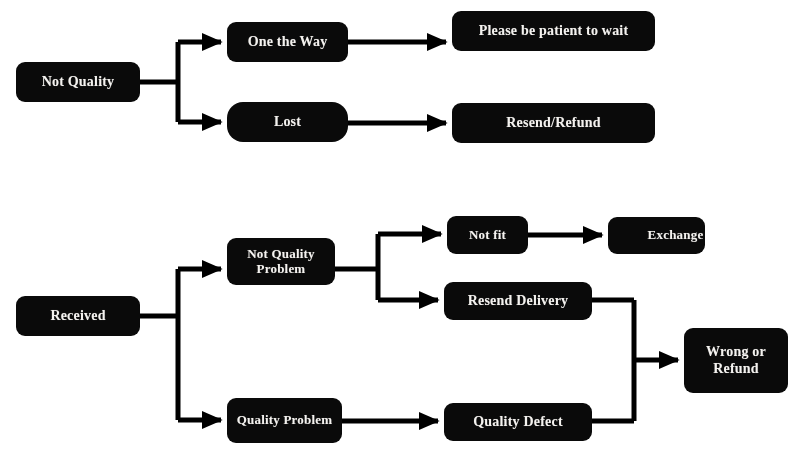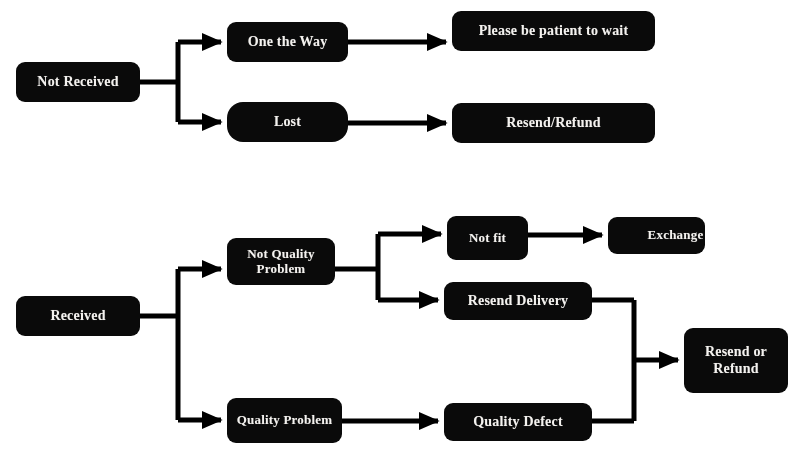--- a/index.html
+++ b/index.html
@@ -85,39 +85,39 @@
     <path d="M 528 235 L 602 235" stroke="#000000" stroke-width="5" fill="none" marker-end="url(#arrow)"></path>
 
     <path d="M 335 421 L 438 421" stroke="#000000" stroke-width="5" fill="none" marker-end="url(#arrow)"></path>
 
     <path d="M 592 300 L 634 300" stroke="#000000" stroke-width="5" fill="none"></path>
     <path d="M 592 421 L 634 421" stroke="#000000" stroke-width="5" fill="none"></path>
     <path d="M 634 300 L 634 421" stroke="#000000" stroke-width="5" fill="none"></path>
     <path d="M 634 360 L 678 360" stroke="#000000" stroke-width="5" fill="none" marker-end="url(#arrow)"></path>
   </svg>
 
-  <div class="node" style="left:16px; top:62px; width:124px; height:40px; font-size:14px;">Not Received</div>
+  <div class="node" style="left:16px; top:62px; width:124px; height:40px; font-size:14px;">Not Quality</div>
 
   <div class="node" style="left:227px; top:22px; width:121px; height:40px; font-size:14px;">One the Way</div>
 
   <div class="node" style="left:452px; top:11px; width:203px; height:40px; font-size:14px;">Please be patient to wait</div>
 
   <div class="node" style="left:227px; top:102px; width:121px; height:40px; font-size:14px;border-radius:16px;">Lost</div>
 
   <div class="node" style="left:452px; top:103px; width:203px; height:40px; font-size:14px;">Resend/Refund</div>
 
   <div class="node" style="left:16px; top:296px; width:124px; height:40px; font-size:14px;">Received</div>
 
   <div class="node" style="left:227px; top:238px; width:108px; height:47px; font-size:13px;">Not Quality Problem</div>
 
   <div class="node" style="left:227px; top:398px; width:115px; height:45px; font-size:13px;">Quality Problem</div>
 
-  <div class="node" style="left:447px; top:216px; width:81px; height:44px; font-size:13px;border-radius:9px;">Not fit</div>
+  <div class="node" style="left:447px; top:216px; width:81px; height:38px; font-size:13px;border-radius:9px;">Not fit</div>
 
   <div class="node" style="left:608px; top:217px; width:97px; height:37px; font-size:13px;padding-left:44px;">Exchange</div>
 
   <div class="node" style="left:444px; top:282px; width:148px; height:38px; font-size:14px;">Resend Delivery</div>
 
   <div class="node" style="left:444px; top:403px; width:148px; height:38px; font-size:14px;">Quality Defect</div>
 
-  <div class="node" style="left:684px; top:328px; width:104px; height:65px; font-size:14px;">Resend or Refund</div>
+  <div class="node" style="left:684px; top:328px; width:104px; height:65px; font-size:14px;">Wrong or Refund</div>
 
 </div>
 
 </body></html>

